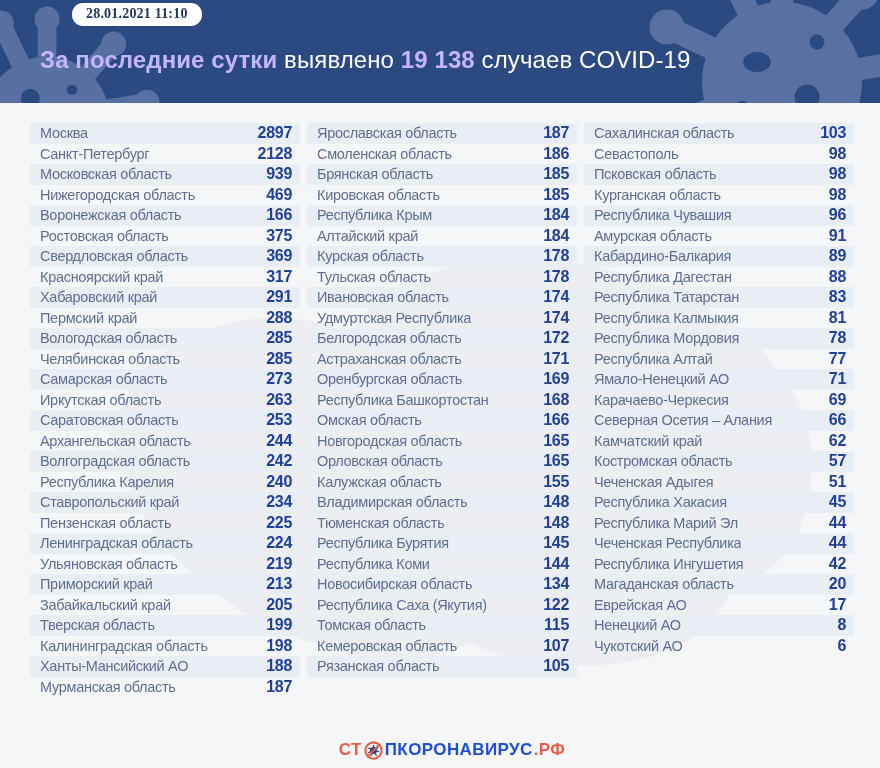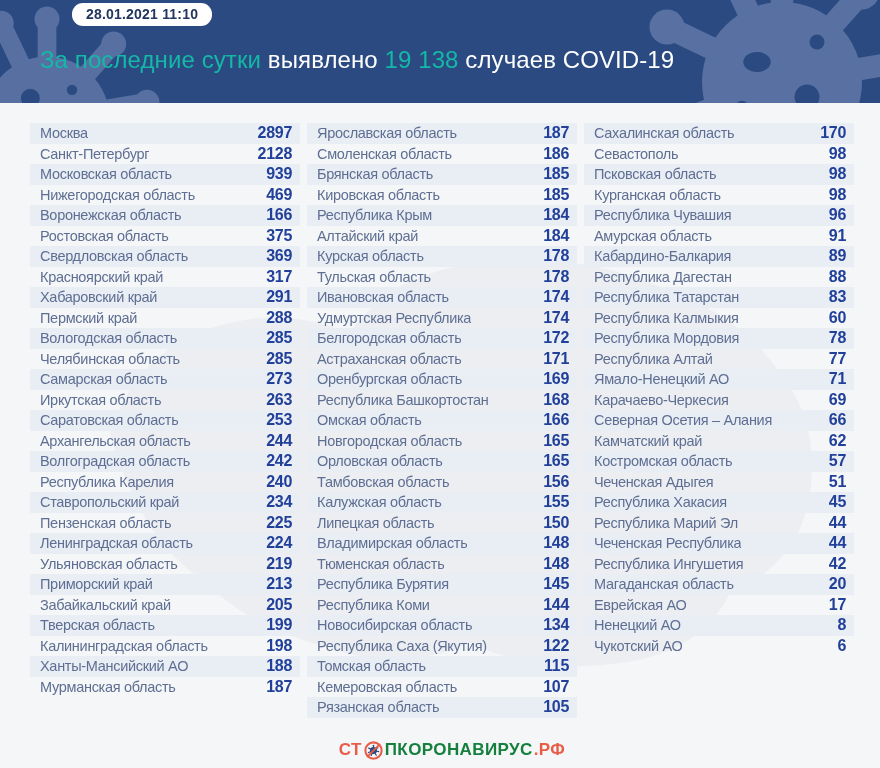--- a/index.html
+++ b/index.html
@@ -18,27 +18,28 @@
   }
   .virus{position:absolute;pointer-events:none;}
   .virus-left{left:-78px;top:-6px;width:250px;height:250px;opacity:.92;}
   .virus-right{right:-52px;top:-68px;width:300px;height:300px;opacity:.95;}
   .badge{
     position:absolute;top:3px;left:72px;
     background:#ffffff;border-radius:11px;
     padding:3px 14px 4px 14px;
     font-size:14px;font-weight:bold;color:#22365f;
     letter-spacing:.2px;
+    font-family:Liberation Serif, serif;
   }
   .title{
     position:absolute;left:40px;top:46px;
     font-size:24px;color:#ffffff;white-space:pre-wrap;
     letter-spacing:.1px;
   }
-  .title .accent{color:#14b8a6;font-weight:normal;}
+  .title .accent{color:#c4b5fd;font-weight:bold;}
 
   
   .content{position:relative;width:880px;}
   .map-bg{position:absolute;left:30px;top:30px;pointer-events:none;}
   .cols{
     position:relative;
     display:grid;grid-template-columns:repeat(3,1fr);
     gap:12px 7px;padding:20px 26px 0 30px;
     align-items:start;
   }
@@ -58,21 +59,21 @@
   }
 
   
   .footer{
     position:absolute;left:0;bottom:8px;width:880px;
     display:flex;justify-content:center;align-items:center;
   }
   .logo{display:inline-flex;align-items:center;gap:1px;
     font-size:17px;font-weight:bold;letter-spacing:.4px;margin-left:24px;}
   .lg-orange{color:#e85d47;}
-  .lg-blue{color:#15803d;}
+  .lg-blue{color:#1d4ed8;}
   .logo-icon{margin:0 1px;display:block;}
 </style>
 </head>
 <body>
 
 <div class="page">
 
   <header class="hero">
     <svg class="virus virus-left" viewBox="0 0 120 120">
       <g stroke="#5b74a4" stroke-width="9" stroke-linecap="round">
@@ -328,32 +329,24 @@
           </div>
           <div class="row">
             <span class="rname">Новгородская область</span>
             <span class="rval">165</span>
           </div>
           <div class="row">
             <span class="rname">Орловская область</span>
             <span class="rval">165</span>
           </div>
           <div class="row">
-            <span class="rname">Тамбовская область</span>
-            <span class="rval">156</span>
-          </div>
-          <div class="row">
             <span class="rname">Калужская область</span>
             <span class="rval">155</span>
           </div>
           <div class="row">
-            <span class="rname">Липецкая область</span>
-            <span class="rval">150</span>
-          </div>
-          <div class="row">
             <span class="rname">Владимирская область</span>
             <span class="rval">148</span>
           </div>
           <div class="row">
             <span class="rname">Тюменская область</span>
             <span class="rval">148</span>
           </div>
           <div class="row">
             <span class="rname">Республика Бурятия</span>
             <span class="rval">145</span>
@@ -379,21 +372,21 @@
             <span class="rval">107</span>
           </div>
           <div class="row">
             <span class="rname">Рязанская область</span>
             <span class="rval">105</span>
           </div>
         </div>
         <div class="col">
           <div class="row">
             <span class="rname">Сахалинская область</span>
-            <span class="rval">170</span>
+            <span class="rval">103</span>
           </div>
           <div class="row">
             <span class="rname">Севастополь</span>
             <span class="rval">98</span>
           </div>
           <div class="row">
             <span class="rname">Псковская область</span>
             <span class="rval">98</span>
           </div>
           <div class="row">
@@ -415,21 +408,21 @@
           <div class="row">
             <span class="rname">Республика Дагестан</span>
             <span class="rval">88</span>
           </div>
           <div class="row">
             <span class="rname">Республика Татарстан</span>
             <span class="rval">83</span>
           </div>
           <div class="row">
             <span class="rname">Республика Калмыкия</span>
-            <span class="rval">60</span>
+            <span class="rval">81</span>
           </div>
           <div class="row">
             <span class="rname">Республика Мордовия</span>
             <span class="rval">78</span>
           </div>
           <div class="row">
             <span class="rname">Республика Алтай</span>
             <span class="rval">77</span>
           </div>
           <div class="row">

